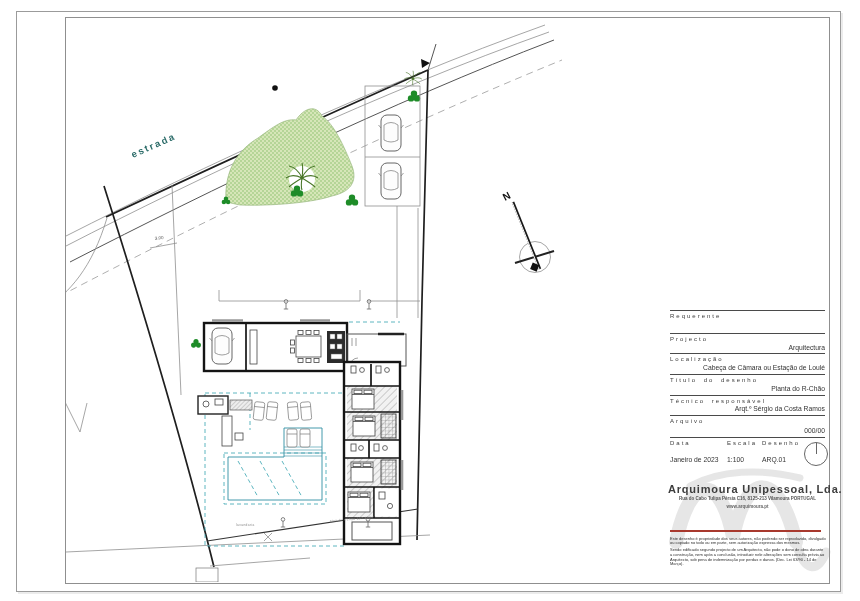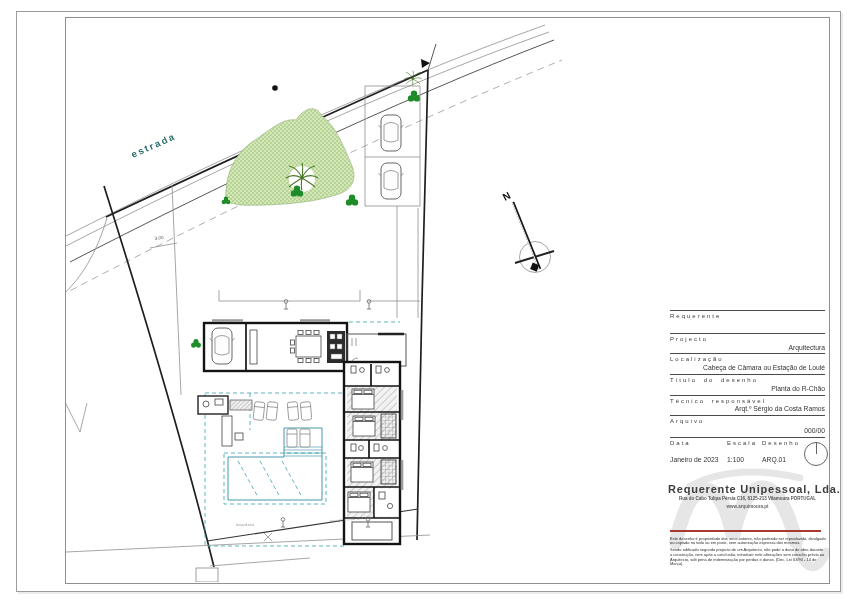--- a/index.html
+++ b/index.html
@@ -340,21 +340,21 @@
     <div class="tb-label s50" style="left:670px;top:439px">Data</div>
     <div class="tb-label s50" style="left:727px;top:439px">Escala</div>
     <div class="tb-label s50" style="left:762px;top:439px">Desenho</div>
     <div class="tb-value tb-value-left s50" style="left:670px;top:456px">Janeiro de 2023</div>
     <div class="tb-value tb-value-left s50" style="left:727px;top:456px">1:100</div>
     <div class="tb-value tb-value-left s50" style="left:762px;top:456px">ARQ.01</div>
     <div class="meta-circle">
         <div class="stem"></div>
       </div>
 
-    <div class="co-name">Requerente Unipessoal, Lda.</div>
+    <div class="co-name">Arquimoura Unipessoal, Lda.</div>
     <div class="co-address s50">Rua do Cabo Tulipa Pérsia C16, 8125-213 Vilamoura PORTUGAL</div>
     <div class="co-web s50">www.arquimoura.pt</div>
     <div class="red-line"></div>
     <div class="fine-print s50">
       <p>Este desenho é propriedade dos seus autores, não podendo ser reproduzido, divulgado ou copiado no todo ou em parte, sem autorização expressa dos mesmos.</p>
       <p>Sendo edificado segundo projecto de um Arquitecto, não pode o dono de obra durante a construção, nem após a conclusão, introduzir nele alterações sem consulta prévia ao Arquitecto, sob pena de indemnização por perdas e danos. (Dec. Lei 63/90 - 14 de Março).</p>
     </div>
   </div>
 </div>
 

